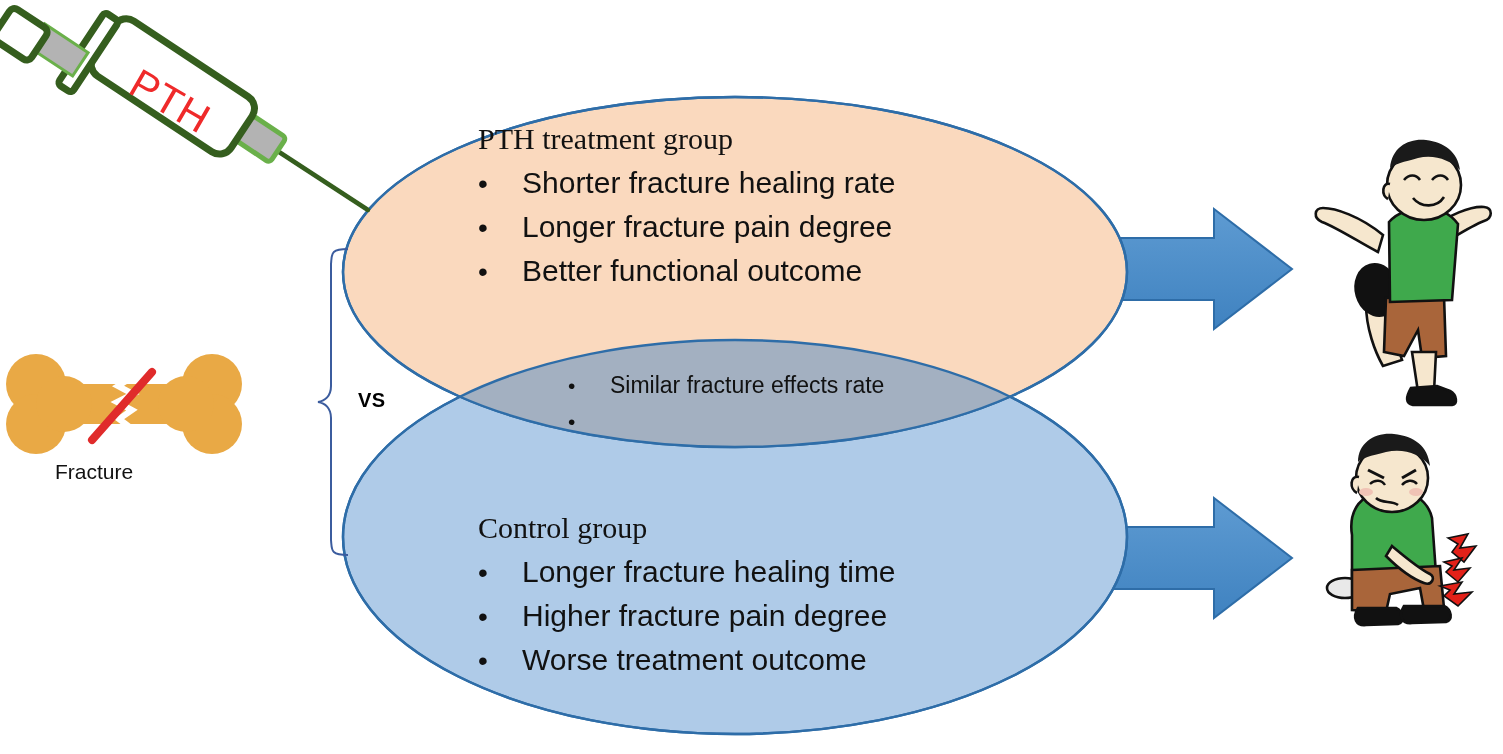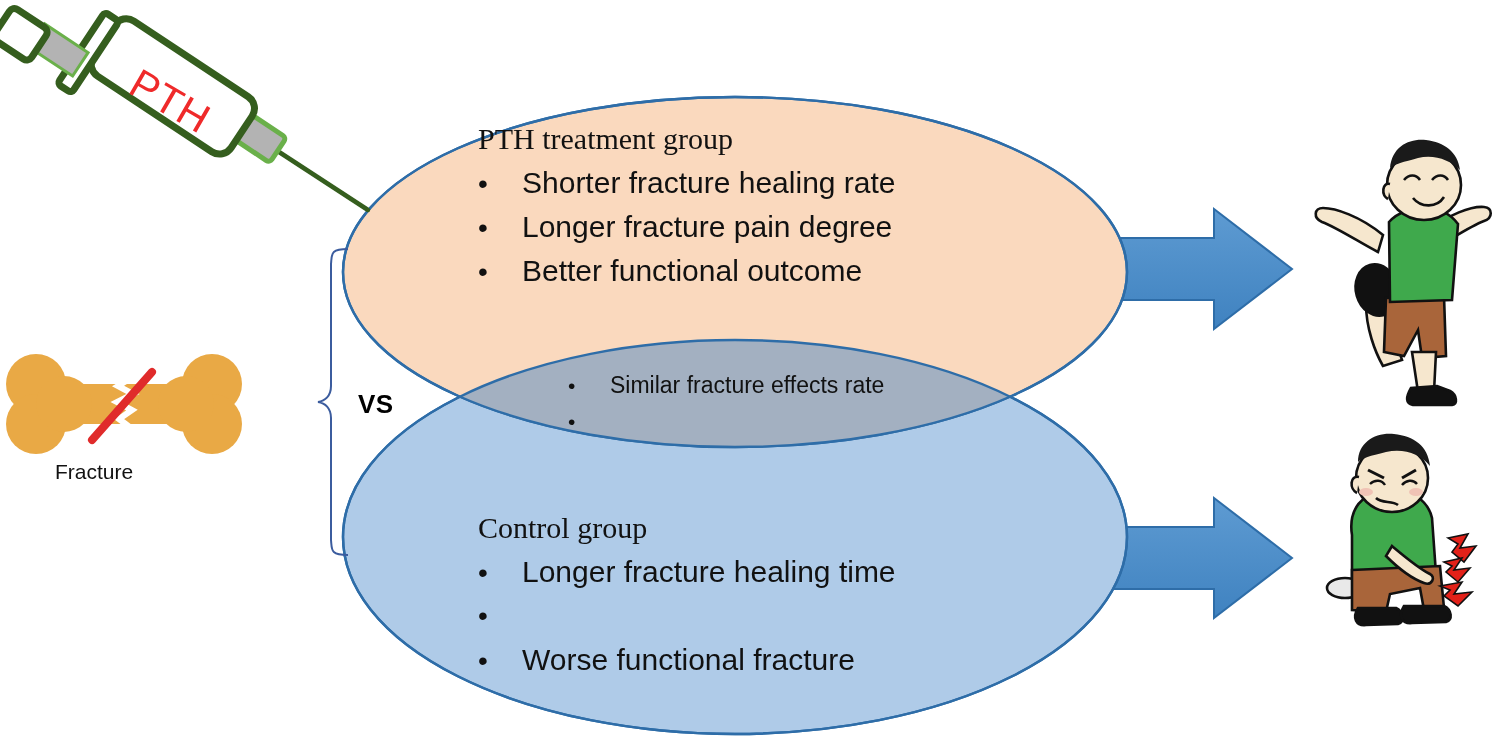--- a/index.html
+++ b/index.html
@@ -55,21 +55,21 @@
     white-space: nowrap;
     font-size: 23px;
     line-height: 23px;
     color: #111111;
   }
   .overlap-row .dot {
     width: 42px;
     font-size: 21px;
   }
   .vs-label {
-    font-size: 26px;
+    font-size: 20px;
     font-weight: bold;
     letter-spacing: 0.5px;
     color: #000000;
     text-align: right;
   }
   .fracture-label {
     font-size: 21px;
     color: #111111;
   }
   .pth-label {
@@ -270,19 +270,20 @@
   </div>
 
   <div class="txt group-title" style="left:478px; top:513px;font-family:Liberation Serif, serif;">Control group</div>
 
   <div class="bullet-row" style="left:478px; top:557px;">
     <span class="dot">•</span>
     <span>Longer fracture healing time</span>
   </div>
   <div class="bullet-row" style="left:478px; top:601px;">
     <span class="dot">•</span>
+    <span>Higher fracture pain degree</span>
   </div>
   <div class="bullet-row" style="left:478px; top:645px;">
     <span class="dot">•</span>
-    <span>Worse functional fracture</span>
+    <span>Worse treatment outcome</span>
   </div>
 
 </div>
 
 </body></html>

